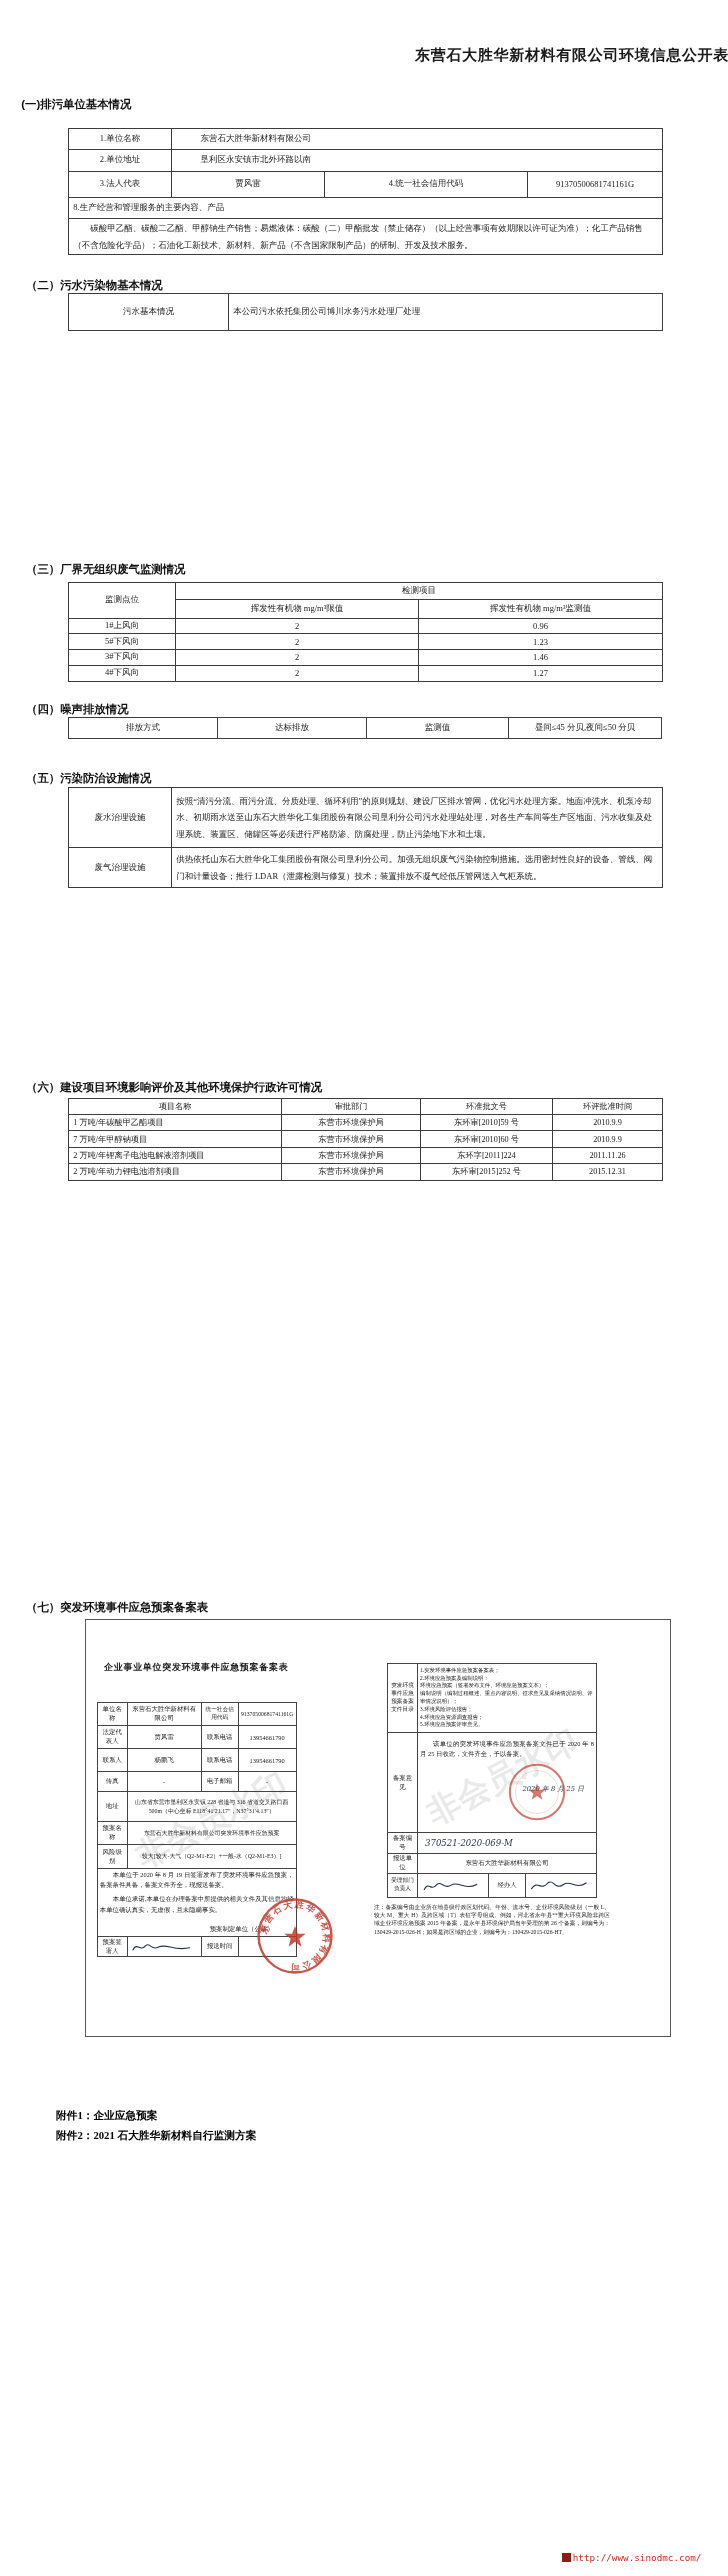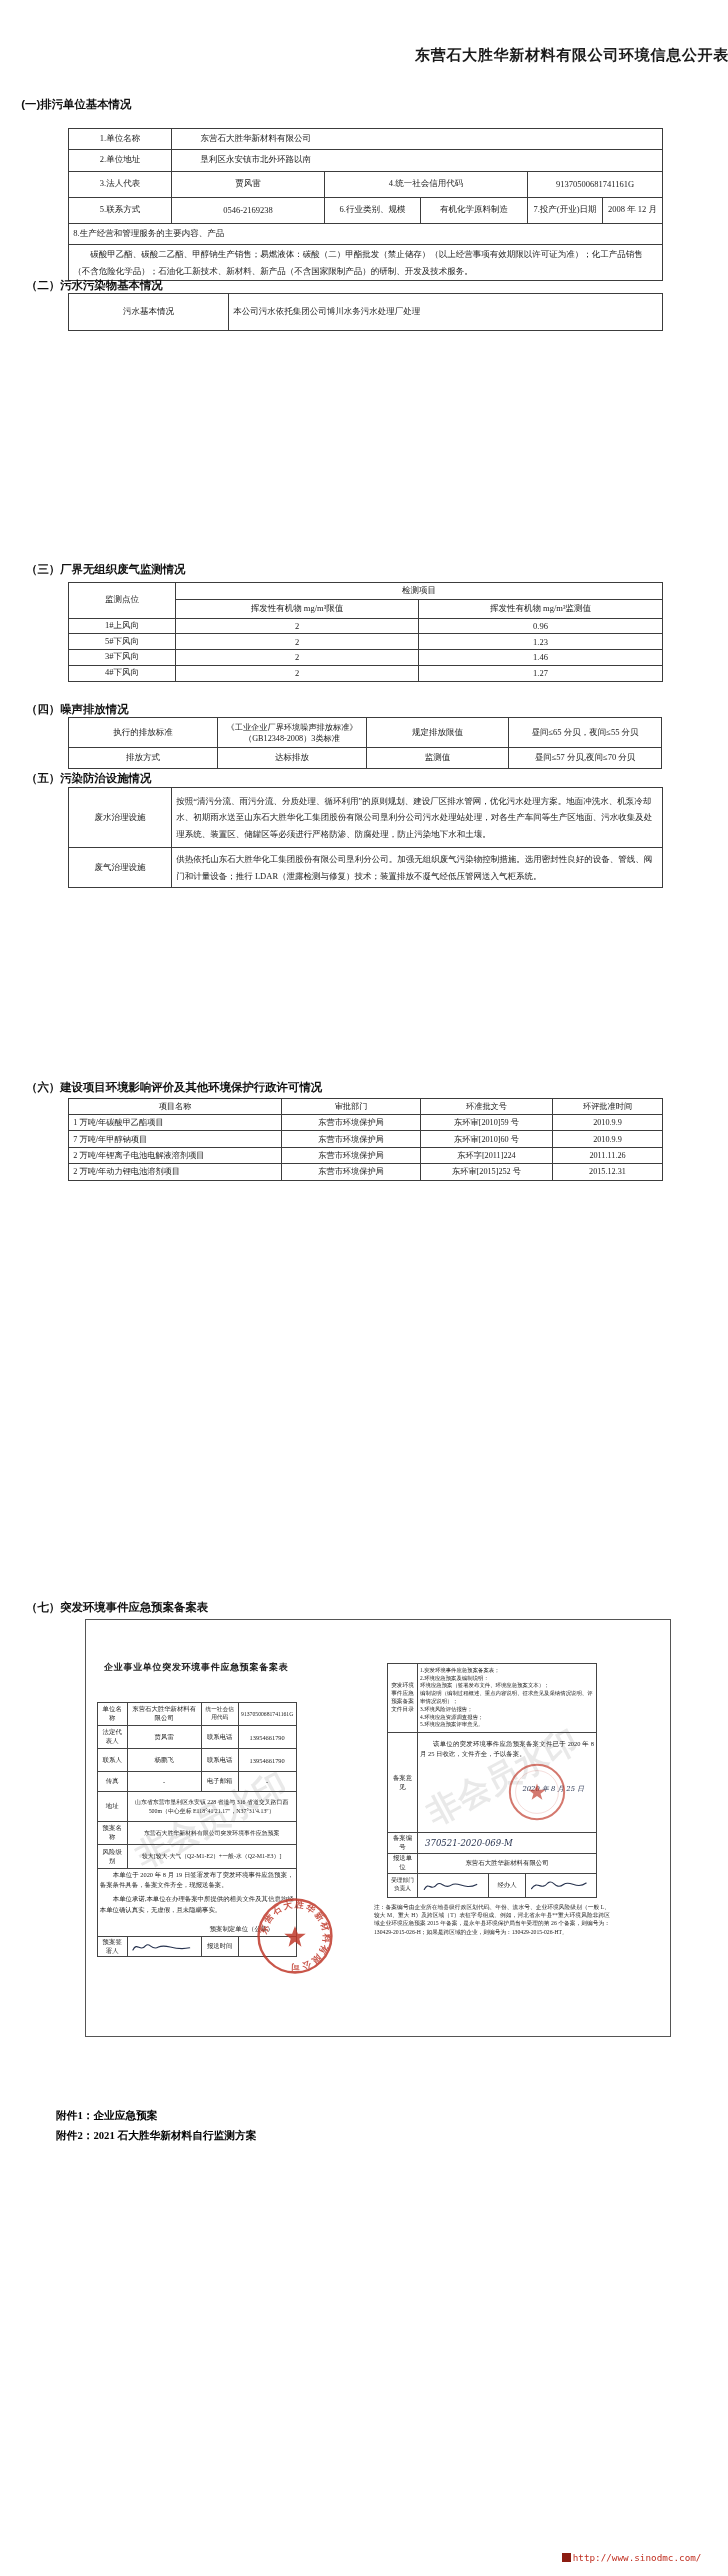--- a/index.html
+++ b/index.html
@@ -60,28 +60,20 @@
     <tr style="height:21.3px;">
       <td class="lbl">2.单位地址</td>
       <td class="txt" colspan="5" style="padding-left:28.5px;">垦利区永安镇市北外环路以南</td>
     </tr>
     <tr style="height:26px;">
       <td class="lbl">3.法人代表</td>
       <td class="ctr">贾风雷</td>
       <td class="ctr" colspan="2">4.统一社会信用代码</td>
       <td class="ctr" colspan="2">91370500681741161G</td>
     </tr>
-    <tr style="height:26px;">
-      <td class="lbl">5.联系方式</td>
-      <td class="ctr">0546-2169238</td>
-      <td class="ctr">6.行业类别、规模</td>
-      <td class="ctr">有机化学原料制造</td>
-      <td class="ctr">7.投产(开业)日期</td>
-      <td class="ctr">2008 年 12 月</td>
-    </tr>
     <tr style="height:21.3px;">
       <td class="txt" colspan="6">8.生产经营和管理服务的主要内容、产品</td>
     </tr>
     <tr style="height:36px;">
       <td class="txt para" colspan="6" style="text-indent:17px;">碳酸甲乙酯、碳酸二乙酯、甲醇钠生产销售；易燃液体：碳酸（二）甲酯批发（禁止储存）（以上经营事项有效期限以许可证为准）；化工产品销售（不含危险化学品）；石油化工新技术、新材料、新产品（不含国家限制产品）的研制、开发及技术服务。</td>
     </tr>
   </tbody>
     </table>
 
   <div class="abs sec-hd" style="top:278px;left:26px;">（二）污水污染物基本情况</div>
@@ -139,31 +131,25 @@
 
   <div class="abs sec-hd" style="top:702px;left:26px;">（四）噪声排放情况</div>
   <table class="abs doc" style="top:717px;left:68px;">
     <colgroup>
         <col style="width:149px">
         <col style="width:149px">
         <col style="width:142px">
         <col style="width:153px">
       </colgroup>
     <tbody>
-        <tr style="height:30px;">
-      <td class="ctr">执行的排放标准</td>
-      <td class="ctr" style="font-size:8.2px;">《工业企业厂界环境噪声排放标准》（GB12348-2008）3类标准</td>
-      <td class="ctr">规定排放限值</td>
-      <td class="ctr">昼间≤65 分贝，夜间≤55 分贝</td>
-    </tr>
     <tr style="height:21.3px;">
       <td class="ctr">排放方式</td>
       <td class="ctr">达标排放</td>
       <td class="ctr">监测值</td>
-      <td class="ctr">昼间≤57 分贝,夜间≤70 分贝</td>
+      <td class="ctr">昼间≤45 分贝,夜间≤50 分贝</td>
     </tr>
   </tbody>
     </table>
 
   <div class="abs sec-hd" style="top:771px;left:26px;">（五）污染防治设施情况</div>
   <table class="abs doc" style="top:787px;left:68px;">
     <colgroup>
         <col style="width:103px">
         <col style="width:491px">
       </colgroup>

